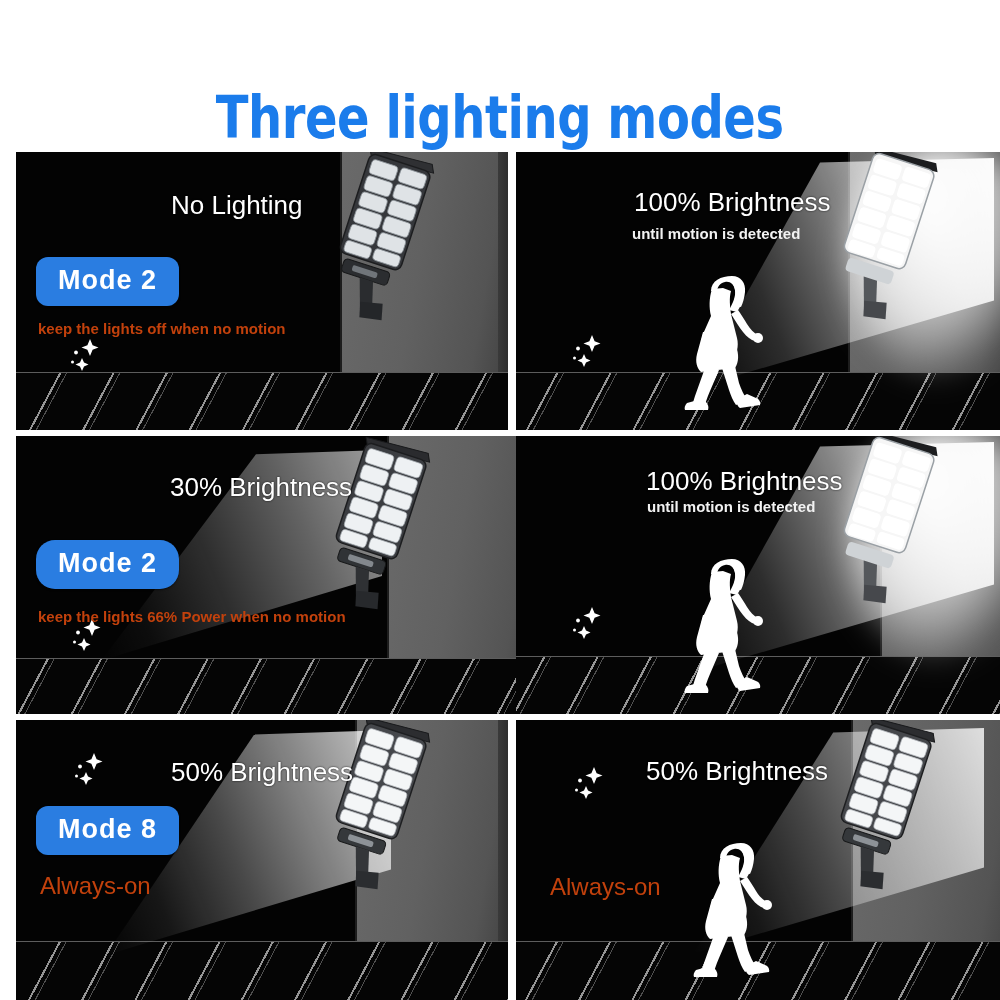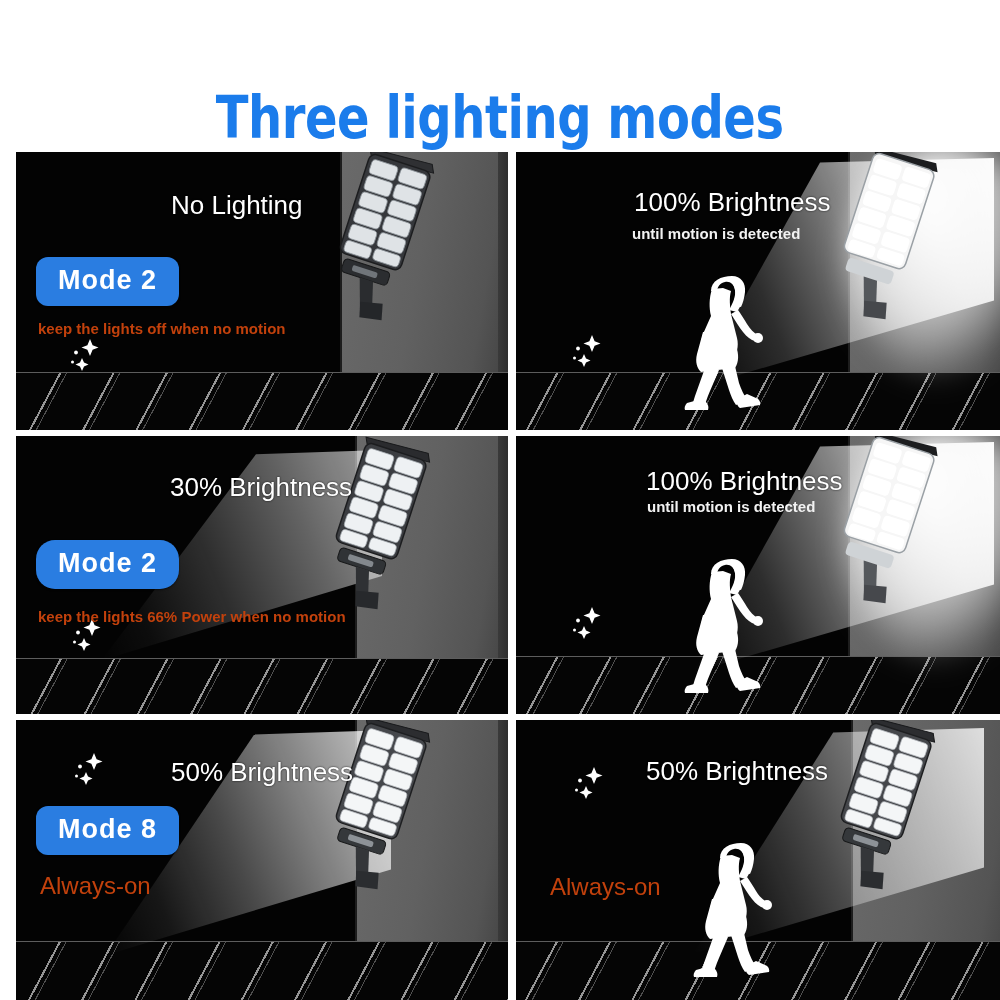--- a/index.html
+++ b/index.html
@@ -28,21 +28,21 @@
   }
 
   
   .grid{position:absolute;left:16px;top:152px;width:951px;height:848px;}
   .panel{
     position:absolute;
     overflow:hidden;
     background:#000;
   }
   .p-r0{top:0px;height:278px;}
-  .p-r1{top:284px;height:278px;}
+  .p-r1{top:284px;height:278px;padding-left:32px;}
   .p-r2{top:568px;height:280px;}
   .p-c0{left:0px;width:492px;}
   .p-c1{left:500px;width:500px;}
 
   
   .wall{
     position:absolute;top:0;bottom:0;right:0;
     background:linear-gradient(100deg,#6a6a6a 0%,#616161 45%,#545454 78%,#3e3e3e 100%);
   }
   .wall-right-edge{

